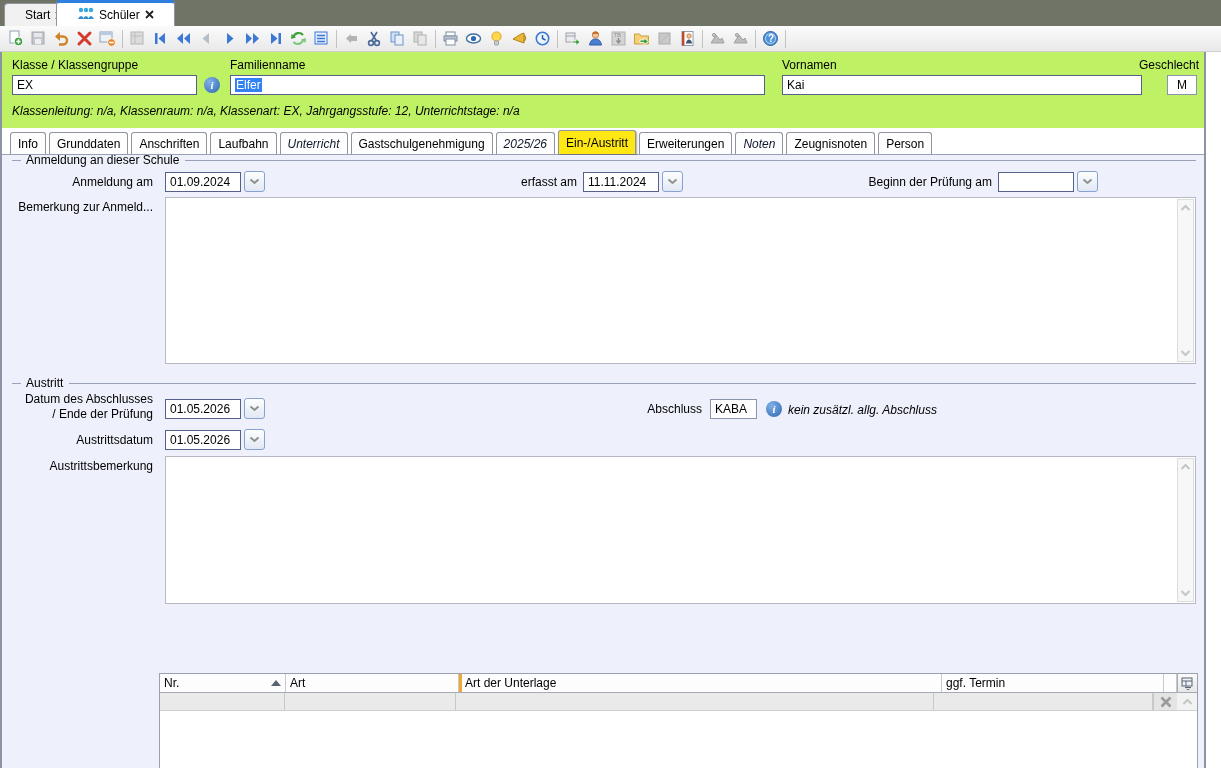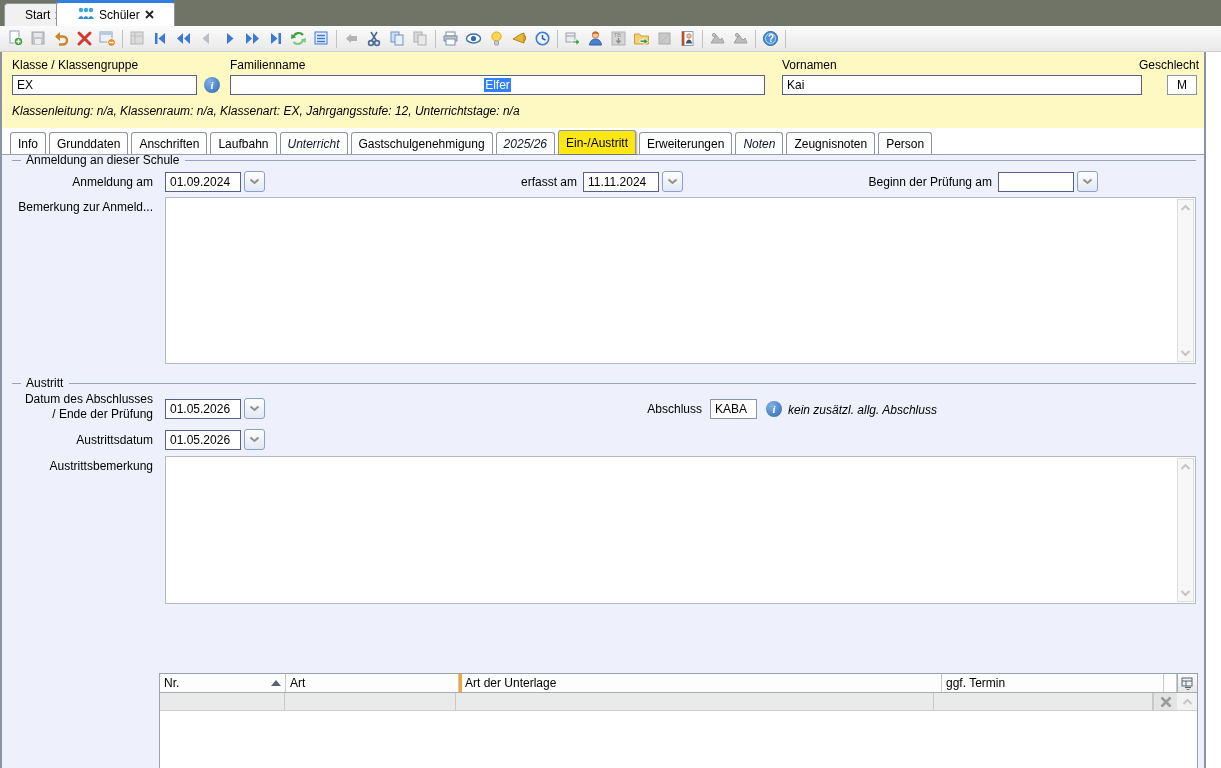--- a/index.html
+++ b/index.html
@@ -17,21 +17,21 @@
   
   .toolbar { height:26px; display:flex; align-items:center; padding-left:4px;
              background:linear-gradient(#fbfbfb,#e9e9e9); border-bottom:1px solid #cfcfcf; }
   .tbtn { width:23px; height:23px; display:flex; align-items:center; justify-content:center; }
   .tsep { width:1px; height:18px; background:#c2c2c2; margin:0 3px; flex:0 0 1px; }
 
   
   .main { position:absolute; top:52px; left:0; width:1206px; bottom:0;
           border-left:2px solid #8c93a4; border-right:2px solid #8c93a4; background:#eef1fb; }
 
-  .form-header { position:relative; height:76px; background:#fef9c3; }
+  .form-header { position:relative; height:76px; background:#bef264; }
   .fh-label { position:absolute; top:6px; }
   .tbox { position:absolute; top:23px; height:20px; background:#fff;
           border:1px solid #56618b; padding:2px 4px; }
   .sel { background:#3180f4; color:#fff; padding:0 1px; }
   .info-icon { position:absolute; width:16px; height:16px; border-radius:50%;
                background:radial-gradient(circle at 35% 30%, #7fb2e8, #2f66b0);
                color:#fff; display:flex; align-items:center; justify-content:center;
                font:bold italic 11px "Liberation Serif", serif; }
   .class-info { position:absolute; left:10px; top:52px; font-style:italic; }
 
@@ -325,21 +325,21 @@
 </div>
 
 <div class="main">
 
   <div class="form-header">
     <span class="fh-label" style="left:10px;">Klasse / Klassengruppe</span>
     <div class="tbox" style="left:10px; width:185px;">EX</div>
     <span class="info-icon" style="left:202px; top:25px;">i</span>
 
     <span class="fh-label" style="left:228px;">Familienname</span>
-    <div class="tbox" style="left:228px; width:535px;text-align:center;"><span class="sel">Elfer</span></div>
+    <div class="tbox" style="left:228px; width:535px;"><span class="sel">Elfer</span></div>
 
     <span class="fh-label" style="left:780px;">Vornamen</span>
     <div class="tbox" style="left:780px; width:360px;">Kai</div>
 
     <span class="fh-label" style="left:1135px; width:62px; text-align:right;">Geschlecht</span>
     <div class="tbox" style="left:1165px; width:30px; text-align:center; border-color:#8a94ac;">M</div>
 
     <div class="class-info">Klassenleitung: n/a, Klassenraum: n/a, Klassenart: EX, Jahrgangsstufe: 12, Unterrichtstage: n/a</div>
   </div>
 

